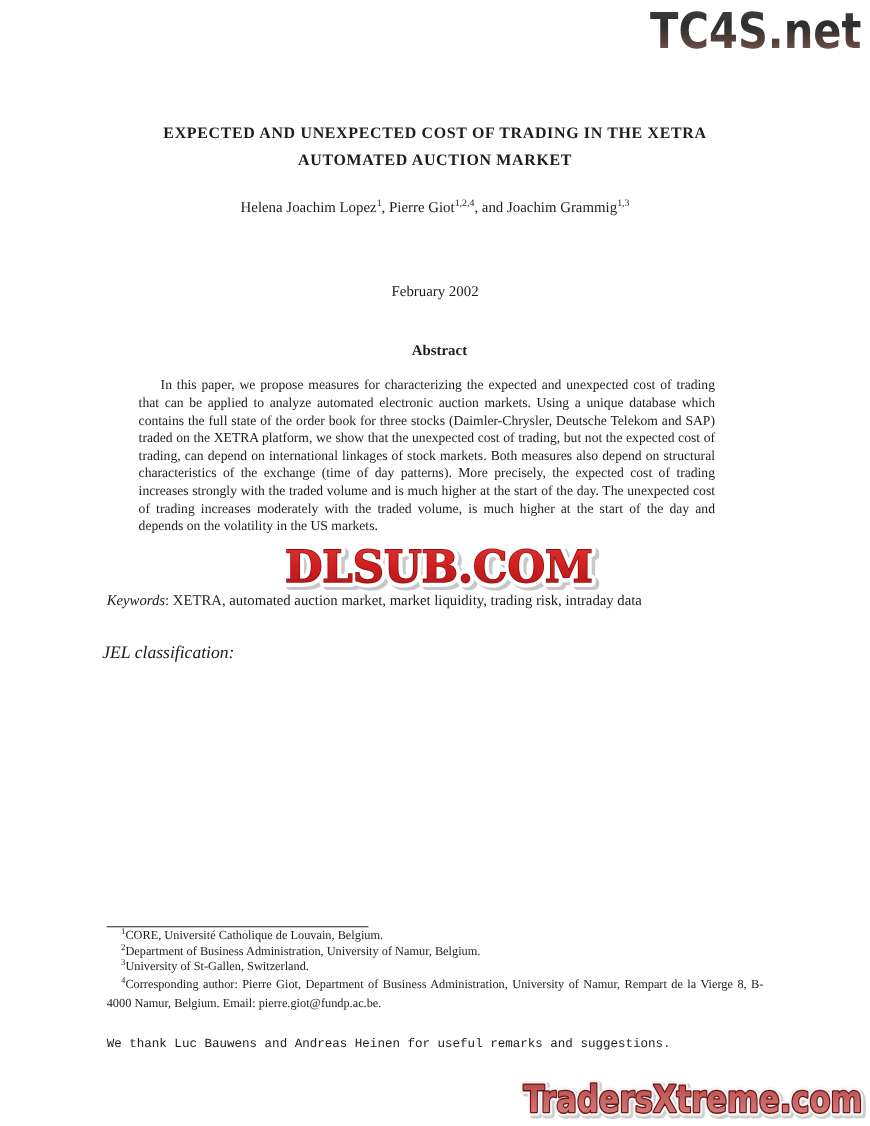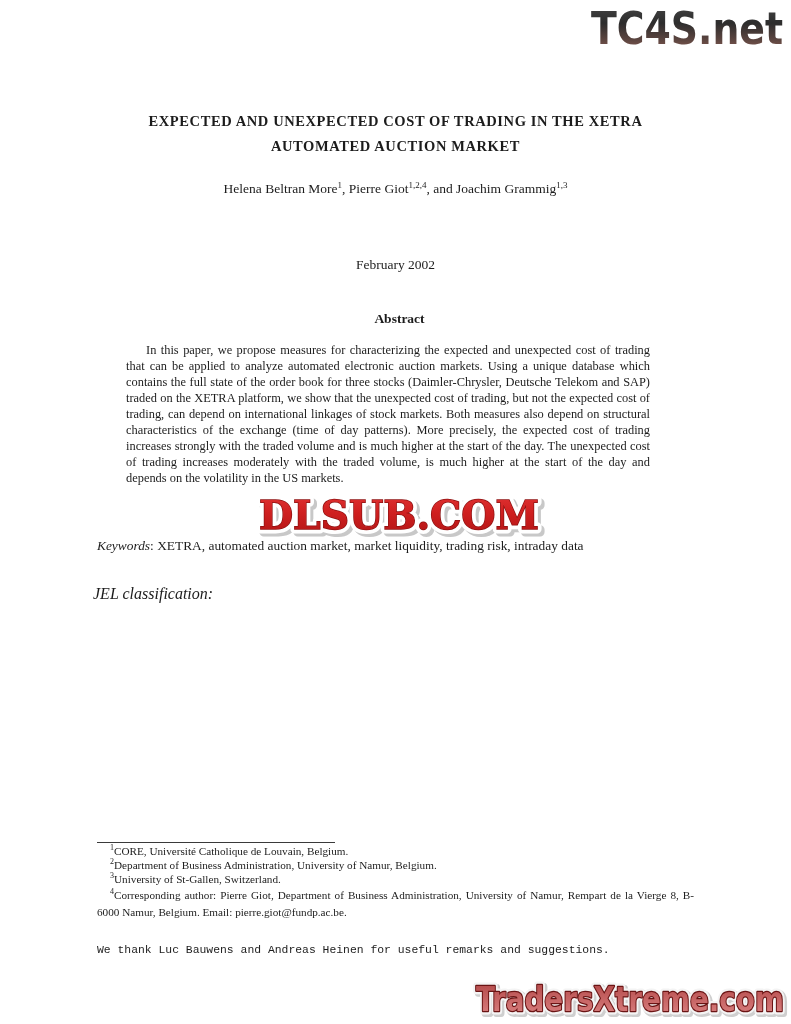--- a/index.html
+++ b/index.html
@@ -83,21 +83,21 @@
       </linearGradient>
     </defs>
     <text x="101" y="41" text-anchor="middle" font-family="DejaVu Sans, sans-serif" font-weight="bold" font-size="45" textLength="192" lengthAdjust="spacingAndGlyphs" fill="url(#gradTop)">TC4S.net</text>
   </svg>
 
   <div class="title">
     <div>EXPECTED AND UNEXPECTED COST OF TRADING IN THE XETRA</div>
     <div>AUTOMATED AUCTION MARKET</div>
   </div>
 
-  <div class="authors"><span>Helena Beltran More</span><sup>1</sup><span>, Pierre Giot</span><sup>1,2,4</sup><span>, and Joachim Grammig</span><sup>1,3</sup></div>
+  <div class="authors"><span>Helena Joachim Lopez</span><sup>1</sup><span>, Pierre Giot</span><sup>1,2,4</sup><span>, and Joachim Grammig</span><sup>1,3</sup></div>
 
   <div class="date">February 2002</div>
 
   <div class="abstract-heading">Abstract</div>
   <div class="abstract-body">In this paper, we propose measures for characterizing the expected and unexpected cost of trading that can be applied to analyze automated electronic auction markets. Using a unique database which contains the full state of the order book for three stocks (Daimler-Chrysler, Deutsche Telekom and SAP) traded on the XETRA platform, we show that the unexpected cost of trading, but not the expected cost of trading, can depend on international linkages of stock markets. Both measures also depend on structural characteristics of the exchange (time of day patterns). More precisely, the expected cost of trading increases strongly with the traded volume and is much higher at the start of the day. The unexpected cost of trading increases moderately with the traded volume, is much higher at the start of the day and depends on the volatility in the US markets.</div>
 
   <div class="keywords"><span class="italic">Keywords</span><span>: XETRA, automated auction market, market liquidity, trading risk, intraday data</span></div>
 
   <div class="jel">JEL classification:</div>
 
@@ -116,21 +116,21 @@
 
     <text x="150" y="45" text-anchor="middle" font-family="DejaVu Serif, serif" font-weight="bold" font-size="40" textLength="280" lengthAdjust="spacingAndGlyphs" fill="url(#gradMid)" stroke="#8e1010" stroke-width="1.5" paint-order="stroke">DLSUB.COM</text>
   </svg>
 
   <div class="fn-rule"></div>
 
   <div class="footnotes">
     <p><sup>1</sup><span>CORE, Université Catholique de Louvain, Belgium.</span></p>
     <p><sup>2</sup><span>Department of Business Administration, University of Namur, Belgium.</span></p>
     <p><sup>3</sup><span>University of St-Gallen, Switzerland.</span></p>
-    <p class="fn-long"><sup>4</sup><span>Corresponding author: Pierre Giot, Department of Business Administration, University of Namur, Rempart de la Vierge 8, B-6000 Namur, Belgium. Email: pierre.giot@fundp.ac.be.</span></p>
+    <p class="fn-long"><sup>4</sup><span>Corresponding author: Pierre Giot, Department of Business Administration, University of Namur, Rempart de la Vierge 8, B-4000 Namur, Belgium. Email: pierre.giot@fundp.ac.be.</span></p>
   </div>
 
   <div class="acknowledgment">We thank Luc Bauwens and Andreas Heinen for useful remarks and suggestions.</div>
 
   <svg class="wm wm-bottom" width="326" height="48">
     <defs>
       <linearGradient id="gradBot" x1="0" y1="0" x2="0" y2="1">
         <stop offset="0%" stop-color="#b04444"></stop>
         <stop offset="100%" stop-color="#dd8585"></stop>
       </linearGradient>

